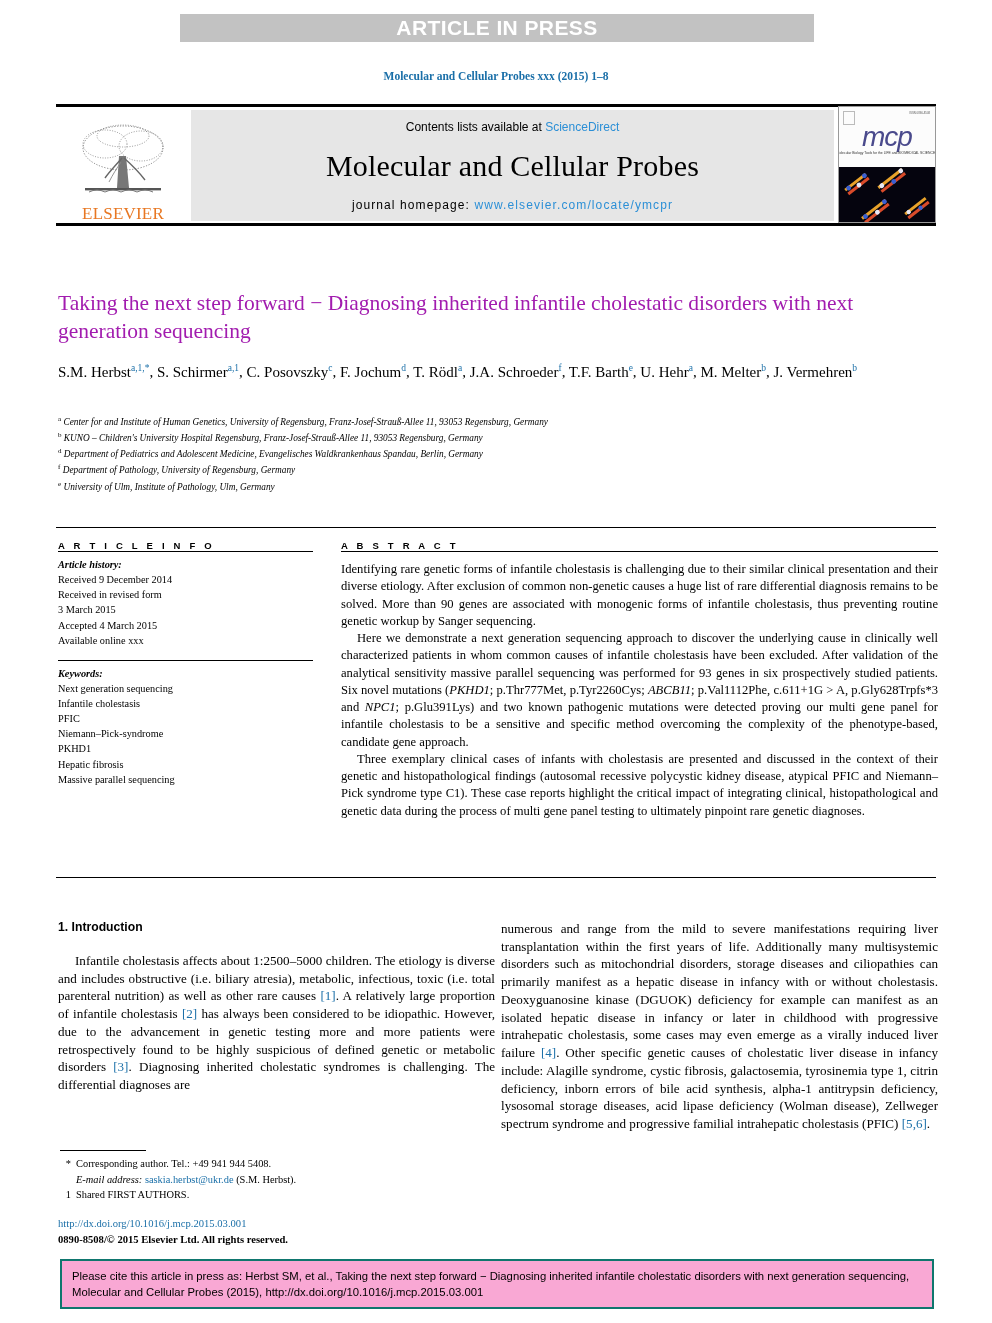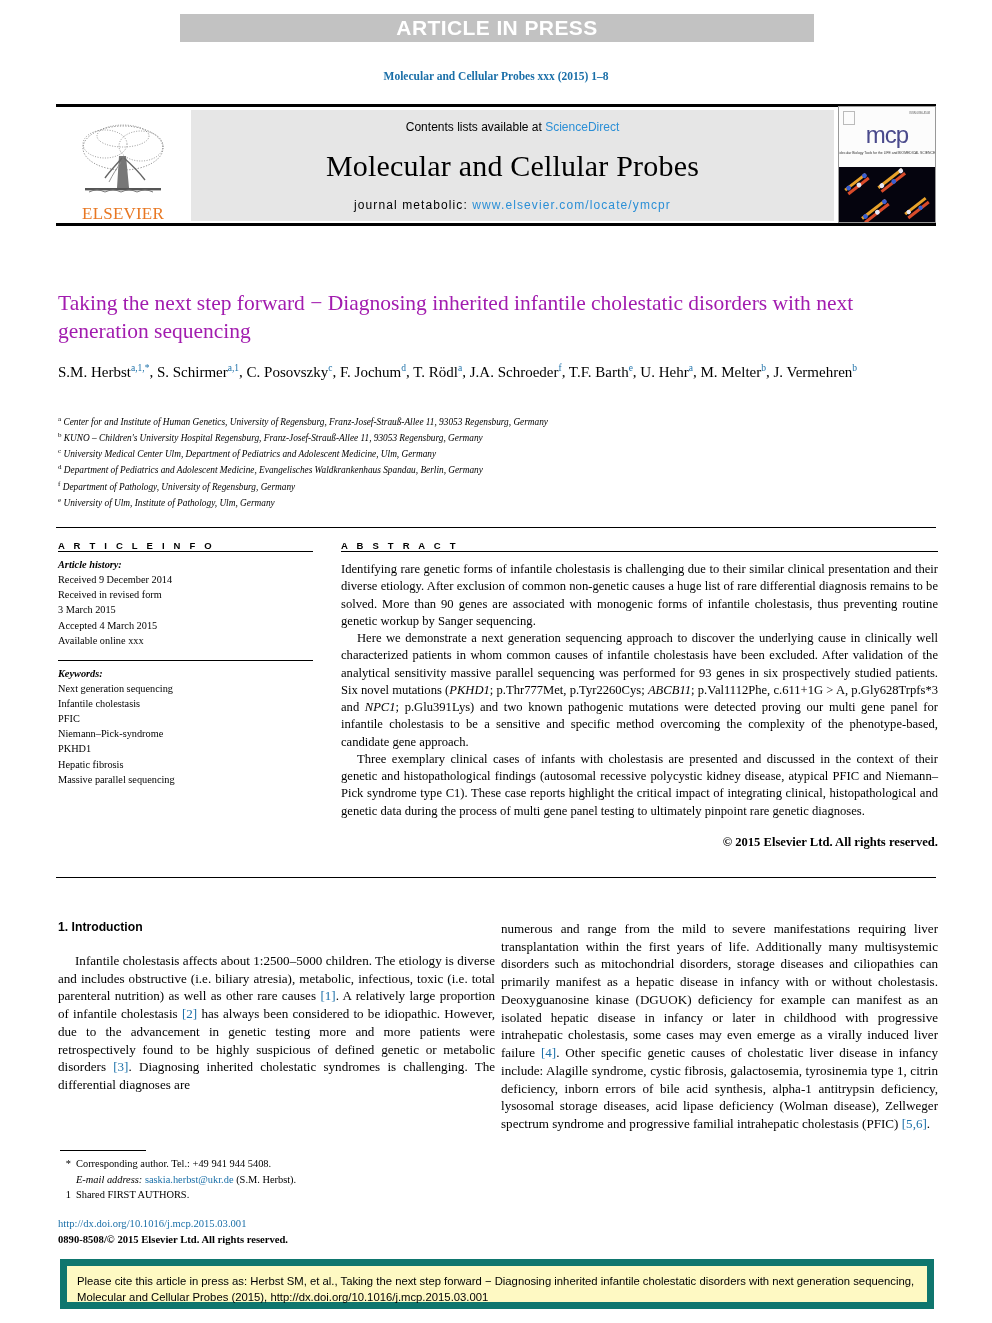--- a/index.html
+++ b/index.html
@@ -106,22 +106,22 @@
     overflow: hidden;
   }
   .cover-top {
     height: 52%; background: #fcfcfc;
     position: relative;
   }
   .cover-mcp {
     position: absolute; left: 50%; top: 16px;
     transform: translateX(-50%);
     font-family: "Liberation Sans", sans-serif;
-    font-size: 24px; color: #4a4a8c; font-weight: 300;
-    letter-spacing: -1px; line-height: 1;
+    font-size: 28px; color: #4a4a8c; font-weight: 300;
+    letter-spacing: -1px; line-height: 1; font-style: italic;
   }
   .cover-sub {
     position: absolute; left: 50%; top: 44px;
     transform: translateX(-50%);
     font-size: 3.4px; color: #333; white-space: nowrap;
     font-family: "Liberation Sans", sans-serif;
   }
   .cover-tinytop {
     position: absolute; right: 5px; top: 4px;
     font-size: 2.8px; color: #555;
@@ -243,22 +243,22 @@
     position: absolute; left: 58px; top: 1216px; width: 437px;
     font-size: 10.6px; line-height: 1.5;
   }
   .doi-block .doi { color: #1a6fa8; }
   .doi-block .issn { font-weight: bold; }
 
   
   .cite-box {
     position: absolute; left: 60px; top: 1259px;
     width: 874px; height: 50px;
-    background: #fef9c3;
-    border: 7px solid #0f766e;
+    background: #f9a8d4;
+    border: 2px solid #0f766e;
     padding: 7px 10px 0 10px;
   }
   .cite-text {
     font-family: "Liberation Sans", sans-serif;
     font-size: 11.3px;
     line-height: 1.42;
     color: #000;
   }
 </style>
 </head>
@@ -290,21 +290,21 @@
     </svg>
     <div class="elsevier-word">ELSEVIER</div>
   </div>
 
   <div class="mast-center">
     <div class="contents-line">
       <span>Contents lists available at </span><span class="sd-link">ScienceDirect</span>
     </div>
     <div class="journal-title-big">Molecular and Cellular Probes</div>
     <div class="homepage-line">
-      <span>journal metabolic: </span><span class="hp-link">www.elsevier.com/locate/ymcpr</span>
+      <span>journal homepage: </span><span class="hp-link">www.elsevier.com/locate/ymcpr</span>
     </div>
   </div>
 
   <div class="cover-thumb">
     <div class="cover-top">
       <div class="cover-el"></div>
       <div class="cover-tinytop">ISSN 0890-8508</div>
       <div class="cover-mcp">mcp</div>
       <div class="cover-sub">Molecular Biology Tools for the LIFE and BIOMEDICAL SCIENCES</div>
     </div>
@@ -359,21 +359,20 @@
     <span><span>T.F. Barth</span><sup class="aff">e</sup></span>,
     <span><span>U. Hehr</span><sup class="aff">a</sup></span>,
     <span><span>M. Melter</span><sup class="aff">b</sup></span>,
     <span><span>J. Vermehren</span><sup class="aff">b</sup></span>
   </div>
 </div>
 
 <div class="affiliations">
   <div><span class="lbl">a</span> <span>Center for and Institute of Human Genetics, University of Regensburg, Franz-Josef-Strauß-Allee 11, 93053 Regensburg, Germany</span></div>
   <div><span class="lbl">b</span> <span>KUNO – Children's University Hospital Regensburg, Franz-Josef-Strauß-Allee 11, 93053 Regensburg, Germany</span></div>
-  <div><span class="lbl">c</span> <span>University Medical Center Ulm, Department of Pediatrics and Adolescent Medicine, Ulm, Germany</span></div>
   <div><span class="lbl">d</span> <span>Department of Pediatrics and Adolescent Medicine, Evangelisches Waldkrankenhaus Spandau, Berlin, Germany</span></div>
   <div><span class="lbl">f</span> <span>Department of Pathology, University of Regensburg, Germany</span></div>
   <div><span class="lbl">e</span> <span>University of Ulm, Institute of Pathology, Ulm, Germany</span></div>
 </div>
 
 <div class="sec-rule"></div>
 
 <div class="info-col">
   <div class="sec-head">A R T I C L E   I N F O</div>
   <div class="hr-thin"></div>
@@ -398,21 +397,20 @@
   </div>
 </div>
 
 <div class="abs-col">
   <div class="sec-head">A B S T R A C T</div>
   <div class="hr-thin abs"></div>
   <div class="abstract-body">
     <p class="first">Identifying rare genetic forms of infantile cholestasis is challenging due to their similar clinical presentation and their diverse etiology. After exclusion of common non-genetic causes a huge list of rare differential diagnosis remains to be solved. More than 90 genes are associated with monogenic forms of infantile cholestasis, thus preventing routine genetic workup by Sanger sequencing.</p>
     <p><span>Here we demonstrate a next generation sequencing approach to discover the underlying cause in clinically well characterized patients in whom common causes of infantile cholestasis have been excluded. After validation of the analytical sensitivity massive parallel sequencing was performed for 93 genes in six prospectively studied patients. Six novel mutations (</span><i>PKHD1</i><span>; p.Thr777Met, p.Tyr2260Cys; </span><i>ABCB11</i><span>; p.Val1112Phe, c.611+1G &gt; A, p.Gly628Trpfs*3 and </span><i>NPC1</i><span>; p.Glu391Lys) and two known pathogenic mutations were detected proving our multi gene panel for infantile cholestasis to be a sensitive and specific method overcoming the complexity of the phenotype-based, candidate gene approach.</span></p>
     <p>Three exemplary clinical cases of infants with cholestasis are presented and discussed in the context of their genetic and histopathological findings (autosomal recessive polycystic kidney disease, atypical PFIC and Niemann–Pick syndrome type C1). These case reports highlight the critical impact of integrating clinical, histopathological and genetic data during the process of multi gene panel testing to ultimately pinpoint rare genetic diagnoses.</p>
-    <div class="copyright">© 2015 Elsevier Ltd. All rights reserved.</div>
   </div>
 </div>
 
 <div class="sec-rule2"></div>
 
 <div class="body-left">
   <div class="sec-title">1. Introduction</div>
   <p class="bodytext indent"><span>Infantile cholestasis affects about 1:2500–5000 children. The etiology is diverse and includes obstructive (i.e. biliary atresia), metabolic, infectious, toxic (i.e. total parenteral nutrition) as well as other rare causes </span><span class="ref">[1]</span><span>. A relatively large proportion of infantile cholestasis </span><span class="ref">[2]</span><span> has always been considered to be idiopathic. However, due to the advancement in genetic testing more and more patients were retrospectively found to be highly suspicious of defined genetic or metabolic disorders </span><span class="ref">[3]</span><span>. Diagnosing inherited cholestatic syndromes is challenging. The differential diagnoses are</span></p>
 </div>
 

